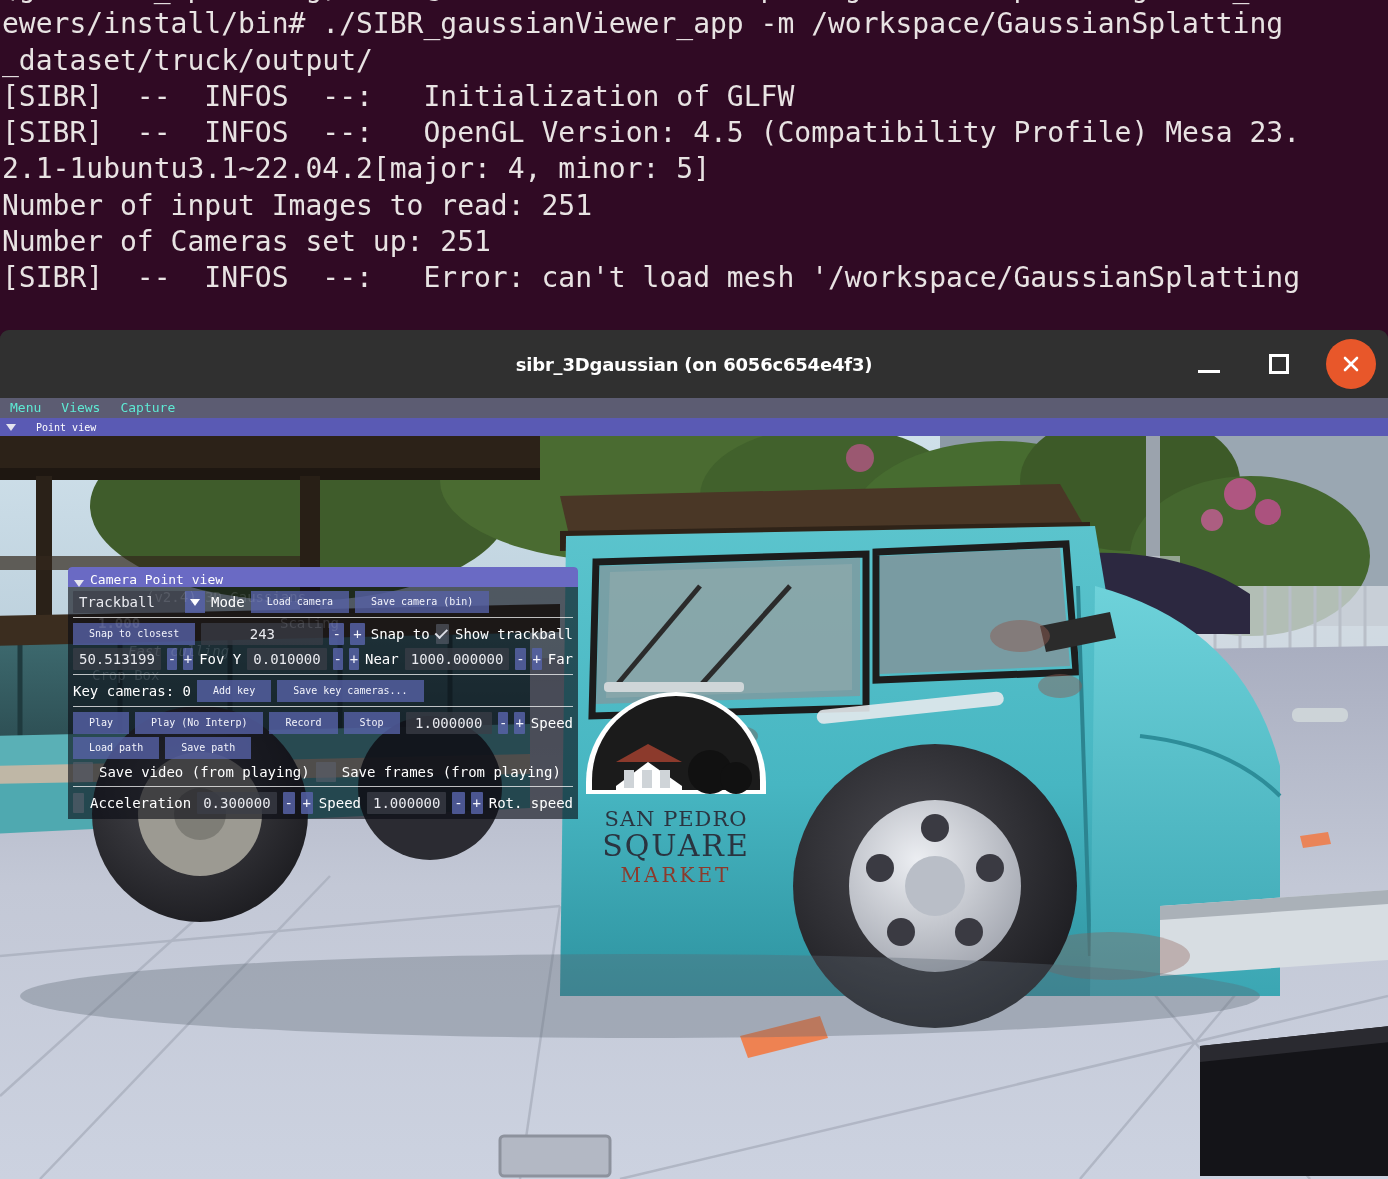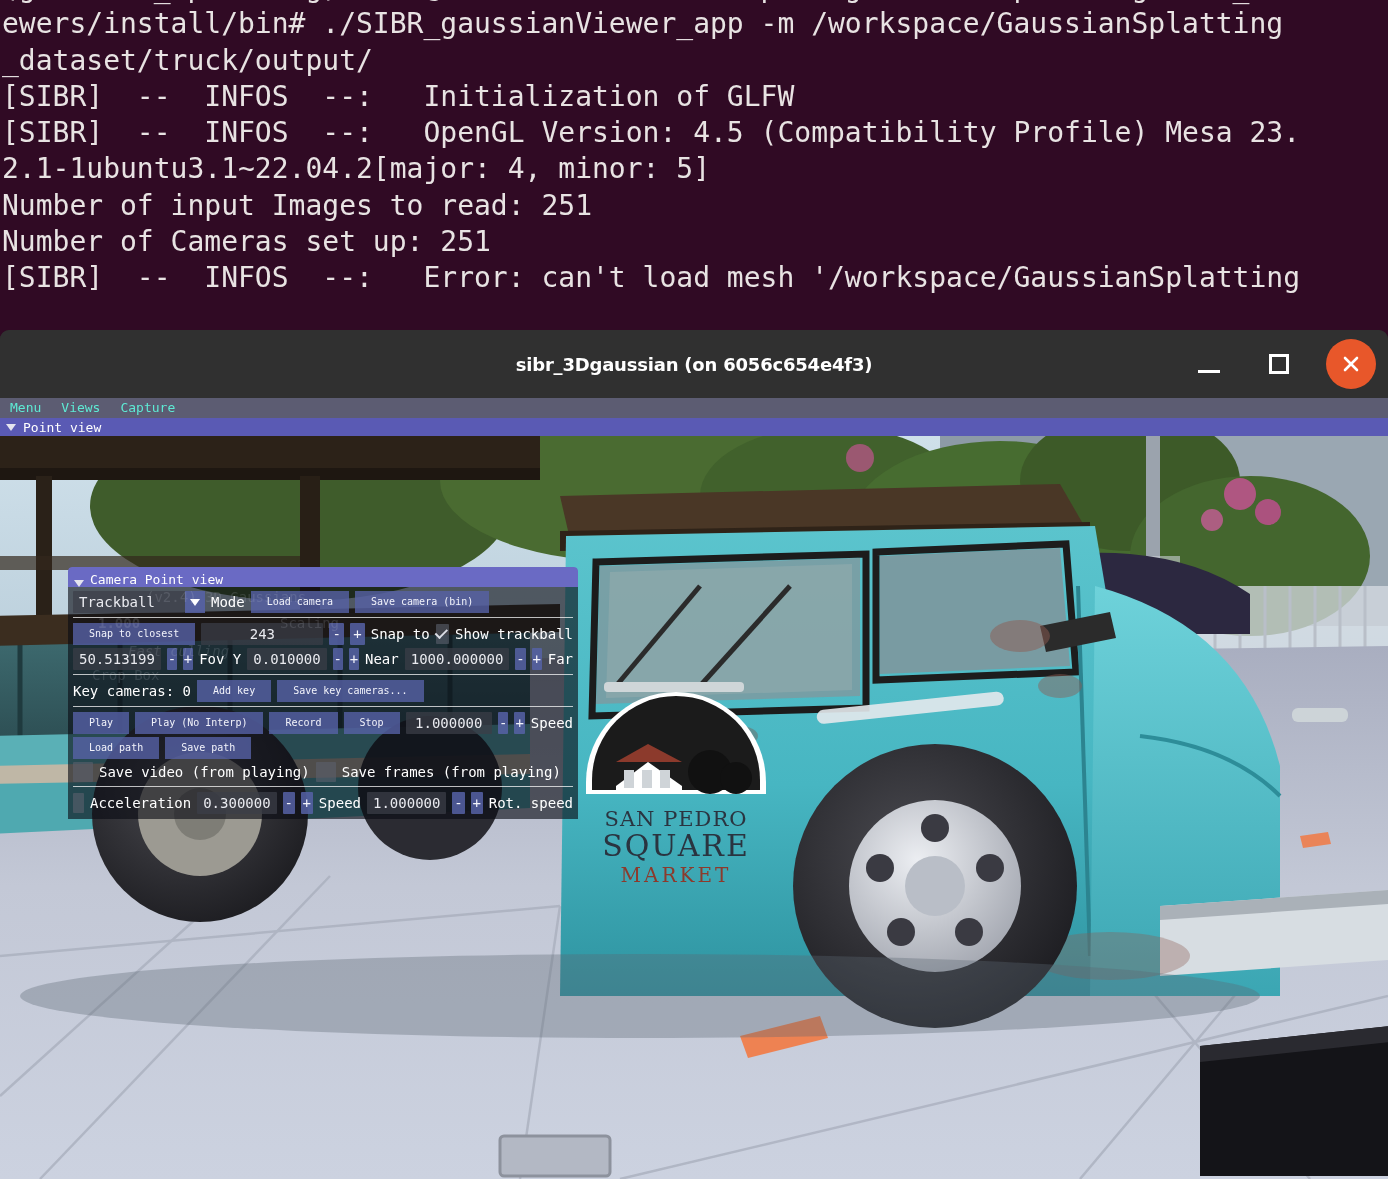--- a/index.html
+++ b/index.html
@@ -94,23 +94,23 @@
     font-size: 13px;
     color: #5eead4;
   }
   .menu-item { cursor: default; line-height: 20px; }
 
   
   #pointview-header {
     height: 18px;
     background: #5a5ab4;
     display: flex; align-items: center;
-    padding-left: 6px; gap: 5px;
+    padding-left: 6px; gap: 18px;
     font-family: "DejaVu Sans Mono", monospace;
-    font-size: 13px;
+    font-size: 10px;
     color: #ffffff;
   }
   .tri-down {
     width: 0; height: 0;
     border-left: 5px solid transparent;
     border-right: 5px solid transparent;
     border-top: 7px solid #e4e4ef;
     margin-right: 2px;
   }
 

